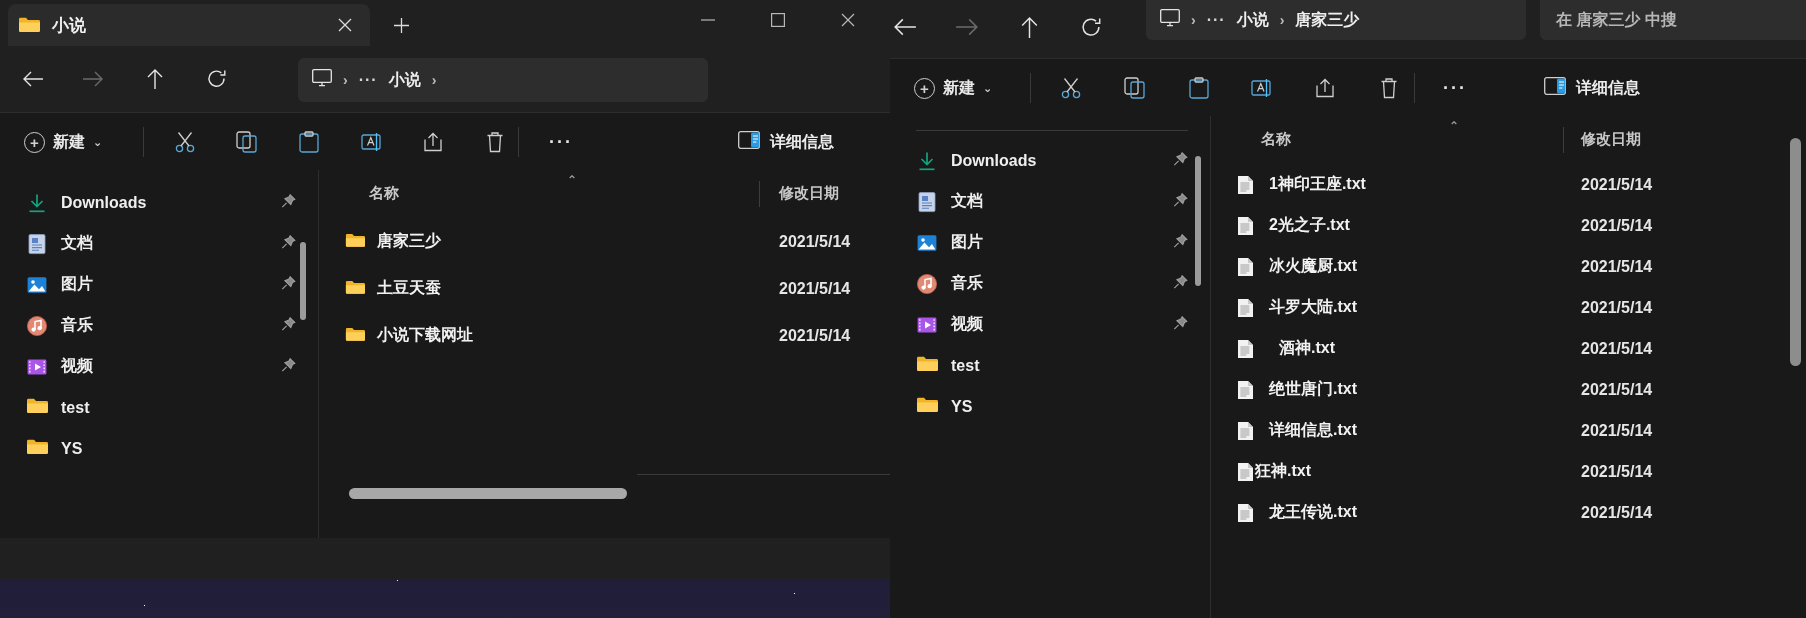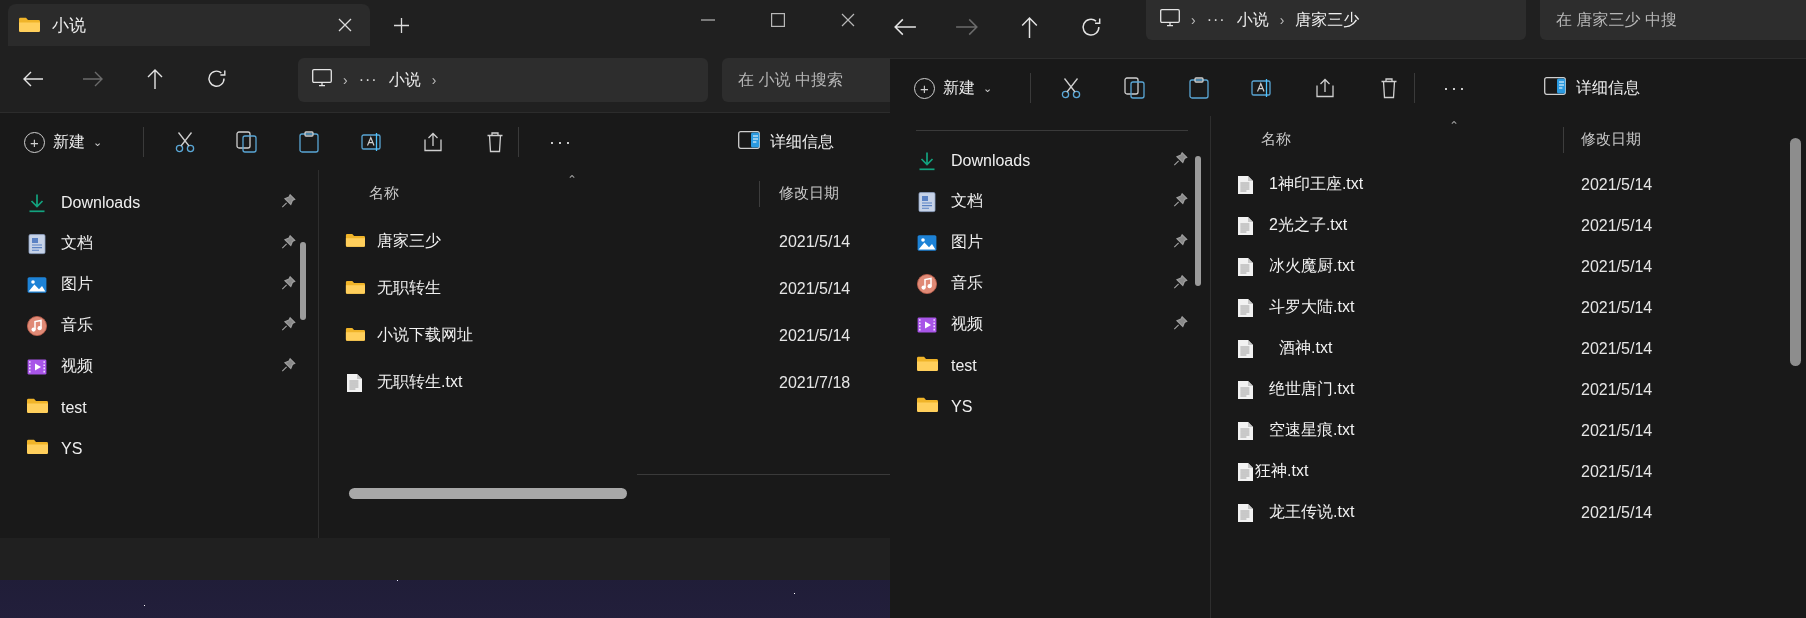--- a/index.html
+++ b/index.html
@@ -21,21 +21,21 @@
       radial-gradient(1px 1px at 55% 89%, #d8ddff 50%, transparent 51%),
       radial-gradient(1px 1px at 63% 95%, #c8d0f5 50%, transparent 51%),
       radial-gradient(1px 1px at 71% 91%, #ffffff 50%, transparent 51%),
       radial-gradient(1px 1px at 83% 97%, #dfe5ff 50%, transparent 51%),
       radial-gradient(1px 1px at 92% 92%, #c3caf2 50%, transparent 51%),
       radial-gradient(1px 1px at 8% 98%, #ffffff 50%, transparent 51%),
       linear-gradient(180deg,#05050a 0%,#0d0d1c 40%,#1a1830 75%,#221f3b 100%);
   }
 
   
-  .win { position:absolute; background:#1f1f1f; overflow:hidden; }
+  .win { position:absolute; background:#1f1f1f; overflow:hidden;font-weight:bold; }
 
   
   #win1 { left:0; top:0; width:890px; height:580px; background:#202020; }
   .w1-titlebar{ position:relative; height:46px; background:#202020; }
   .tab{
     position:absolute; left:8px; top:4px; width:362px; height:42px;
     background:#2b2b2b; border-radius:8px 8px 0 0;
     display:flex; align-items:center; padding:0 10px;
   }
   .tab .folder-ico{ width:22px; height:18px; margin-right:12px; flex:0 0 auto; }
@@ -198,23 +198,20 @@
               <rect x="0.7" y="0.7" width="18.6" height="12.6" rx="1.2" stroke="#e4e4e4" stroke-width="1.3" fill="none"></rect>
               <path d="M7 16.6h6 M10 13.4v3.2" stroke="#e4e4e4" stroke-width="1.3"></path>
             </svg>
         </span>
         <span class="crumb-sep">›</span>
         <span class="crumb-dots">···</span>
         <span class="crumb">小说</span>
         <span class="crumb-sep">›</span>
       </div>
 
-      <div class="searchbar" style="left:722px; top:12px; width:260px;">
-        <span>在 小说 中搜索</span>
-      </div>
     </div>
 
     <div class="cmdbar">
       <div class="newbtn">
         <span class="circ">+</span>
         <span>新建</span>
         <span class="chev">⌄</span>
       </div>
       <div class="divider" style="left:143px"></div>
       <div class="cmdicon" style="left:162px">
@@ -397,47 +394,36 @@
           <span class="fdate" style="left:460px">2021/5/14</span>
         </div>
 
         <div class="row">
           <span class="fico" style="left:26px">
             <svg width="20" height="17" viewBox="0 0 22 18">
                 <path d="M1 3.2a1.4 1.4 0 0 1 1.4-1.4h5.6l2 2.2h10.6a1.4 1.4 0 0 1 1.4 1.4v9.2a1.4 1.4 0 0 1-1.4 1.4H2.4A1.4 1.4 0 0 1 1 14.6z" fill="#f0b429"></path>
                 <path d="M1 6.4h21v8.2a1.4 1.4 0 0 1-1.4 1.4H2.4A1.4 1.4 0 0 1 1 14.6z" fill="#ffcf5c"></path>
               </svg>
           </span>
-          <span class="fname" style="left:58px">无职转生</span>
+          <span class="fname" style="left:58px">土豆天蚕</span>
           <span class="fdate" style="left:460px">2021/5/14</span>
         </div>
 
         <div class="row">
           <span class="fico" style="left:26px">
             <svg width="20" height="17" viewBox="0 0 22 18">
                 <path d="M1 3.2a1.4 1.4 0 0 1 1.4-1.4h5.6l2 2.2h10.6a1.4 1.4 0 0 1 1.4 1.4v9.2a1.4 1.4 0 0 1-1.4 1.4H2.4A1.4 1.4 0 0 1 1 14.6z" fill="#f0b429"></path>
                 <path d="M1 6.4h21v8.2a1.4 1.4 0 0 1-1.4 1.4H2.4A1.4 1.4 0 0 1 1 14.6z" fill="#ffcf5c"></path>
               </svg>
           </span>
           <span class="fname" style="left:58px">小说下载网址</span>
           <span class="fdate" style="left:460px">2021/5/14</span>
         </div>
 
 
-        <div class="row">
-          <span class="fico" style="left:27px">
-            <svg width="17" height="20" viewBox="0 0 17 20">
-                <path d="M1 1h10l5 5v13H1z" fill="#f2f2f2"></path>
-                <path d="M11 1l5 5h-5z" fill="#c9c9c9"></path>
-                <path d="M3.4 8h9 M3.4 10h9 M3.4 12h9 M3.4 14h9 M3.4 16h6" stroke="#8a8a8a" stroke-width="0.8"></path>
-              </svg>
-          </span>
-          <span class="fname" style="left:58px">无职转生.txt</span>
-          <span class="fdate" style="left:460px">2021/7/18</span>
-        </div>
 
         <div class="hline" style="left:318px; right:0; top:304px;"></div>
         <div class="hscroll" style="left:30px; top:318px; width:278px;"></div>
       </div>
     </div>
 
   </div>
 
   <div class="win" id="win2">
 
@@ -730,21 +716,21 @@
           <span class="fdate" style="left:370px">2021/5/14</span>
         </div>
         <div class="row" style="height:41px">
           <span class="fico" style="left:26px">
             <svg width="17" height="20" viewBox="0 0 17 20">
                 <path d="M1 1h10l5 5v13H1z" fill="#f2f2f2"></path>
                 <path d="M11 1l5 5h-5z" fill="#c9c9c9"></path>
                 <path d="M3.4 8h9 M3.4 10h9 M3.4 12h9 M3.4 14h9 M3.4 16h6" stroke="#8a8a8a" stroke-width="0.8"></path>
               </svg>
           </span>
-          <span class="fname" style="left:58px">空速星痕.txt</span>
+          <span class="fname" style="left:58px">详细信息.txt</span>
           <span class="fdate" style="left:370px">2021/5/14</span>
         </div>
         <div class="row" style="height:41px">
           <span class="fico" style="left:26px">
             <svg width="17" height="20" viewBox="0 0 17 20">
                 <path d="M1 1h10l5 5v13H1z" fill="#f2f2f2"></path>
                 <path d="M11 1l5 5h-5z" fill="#c9c9c9"></path>
                 <path d="M3.4 8h9 M3.4 10h9 M3.4 12h9 M3.4 14h9 M3.4 16h6" stroke="#8a8a8a" stroke-width="0.8"></path>
               </svg>
           </span>

